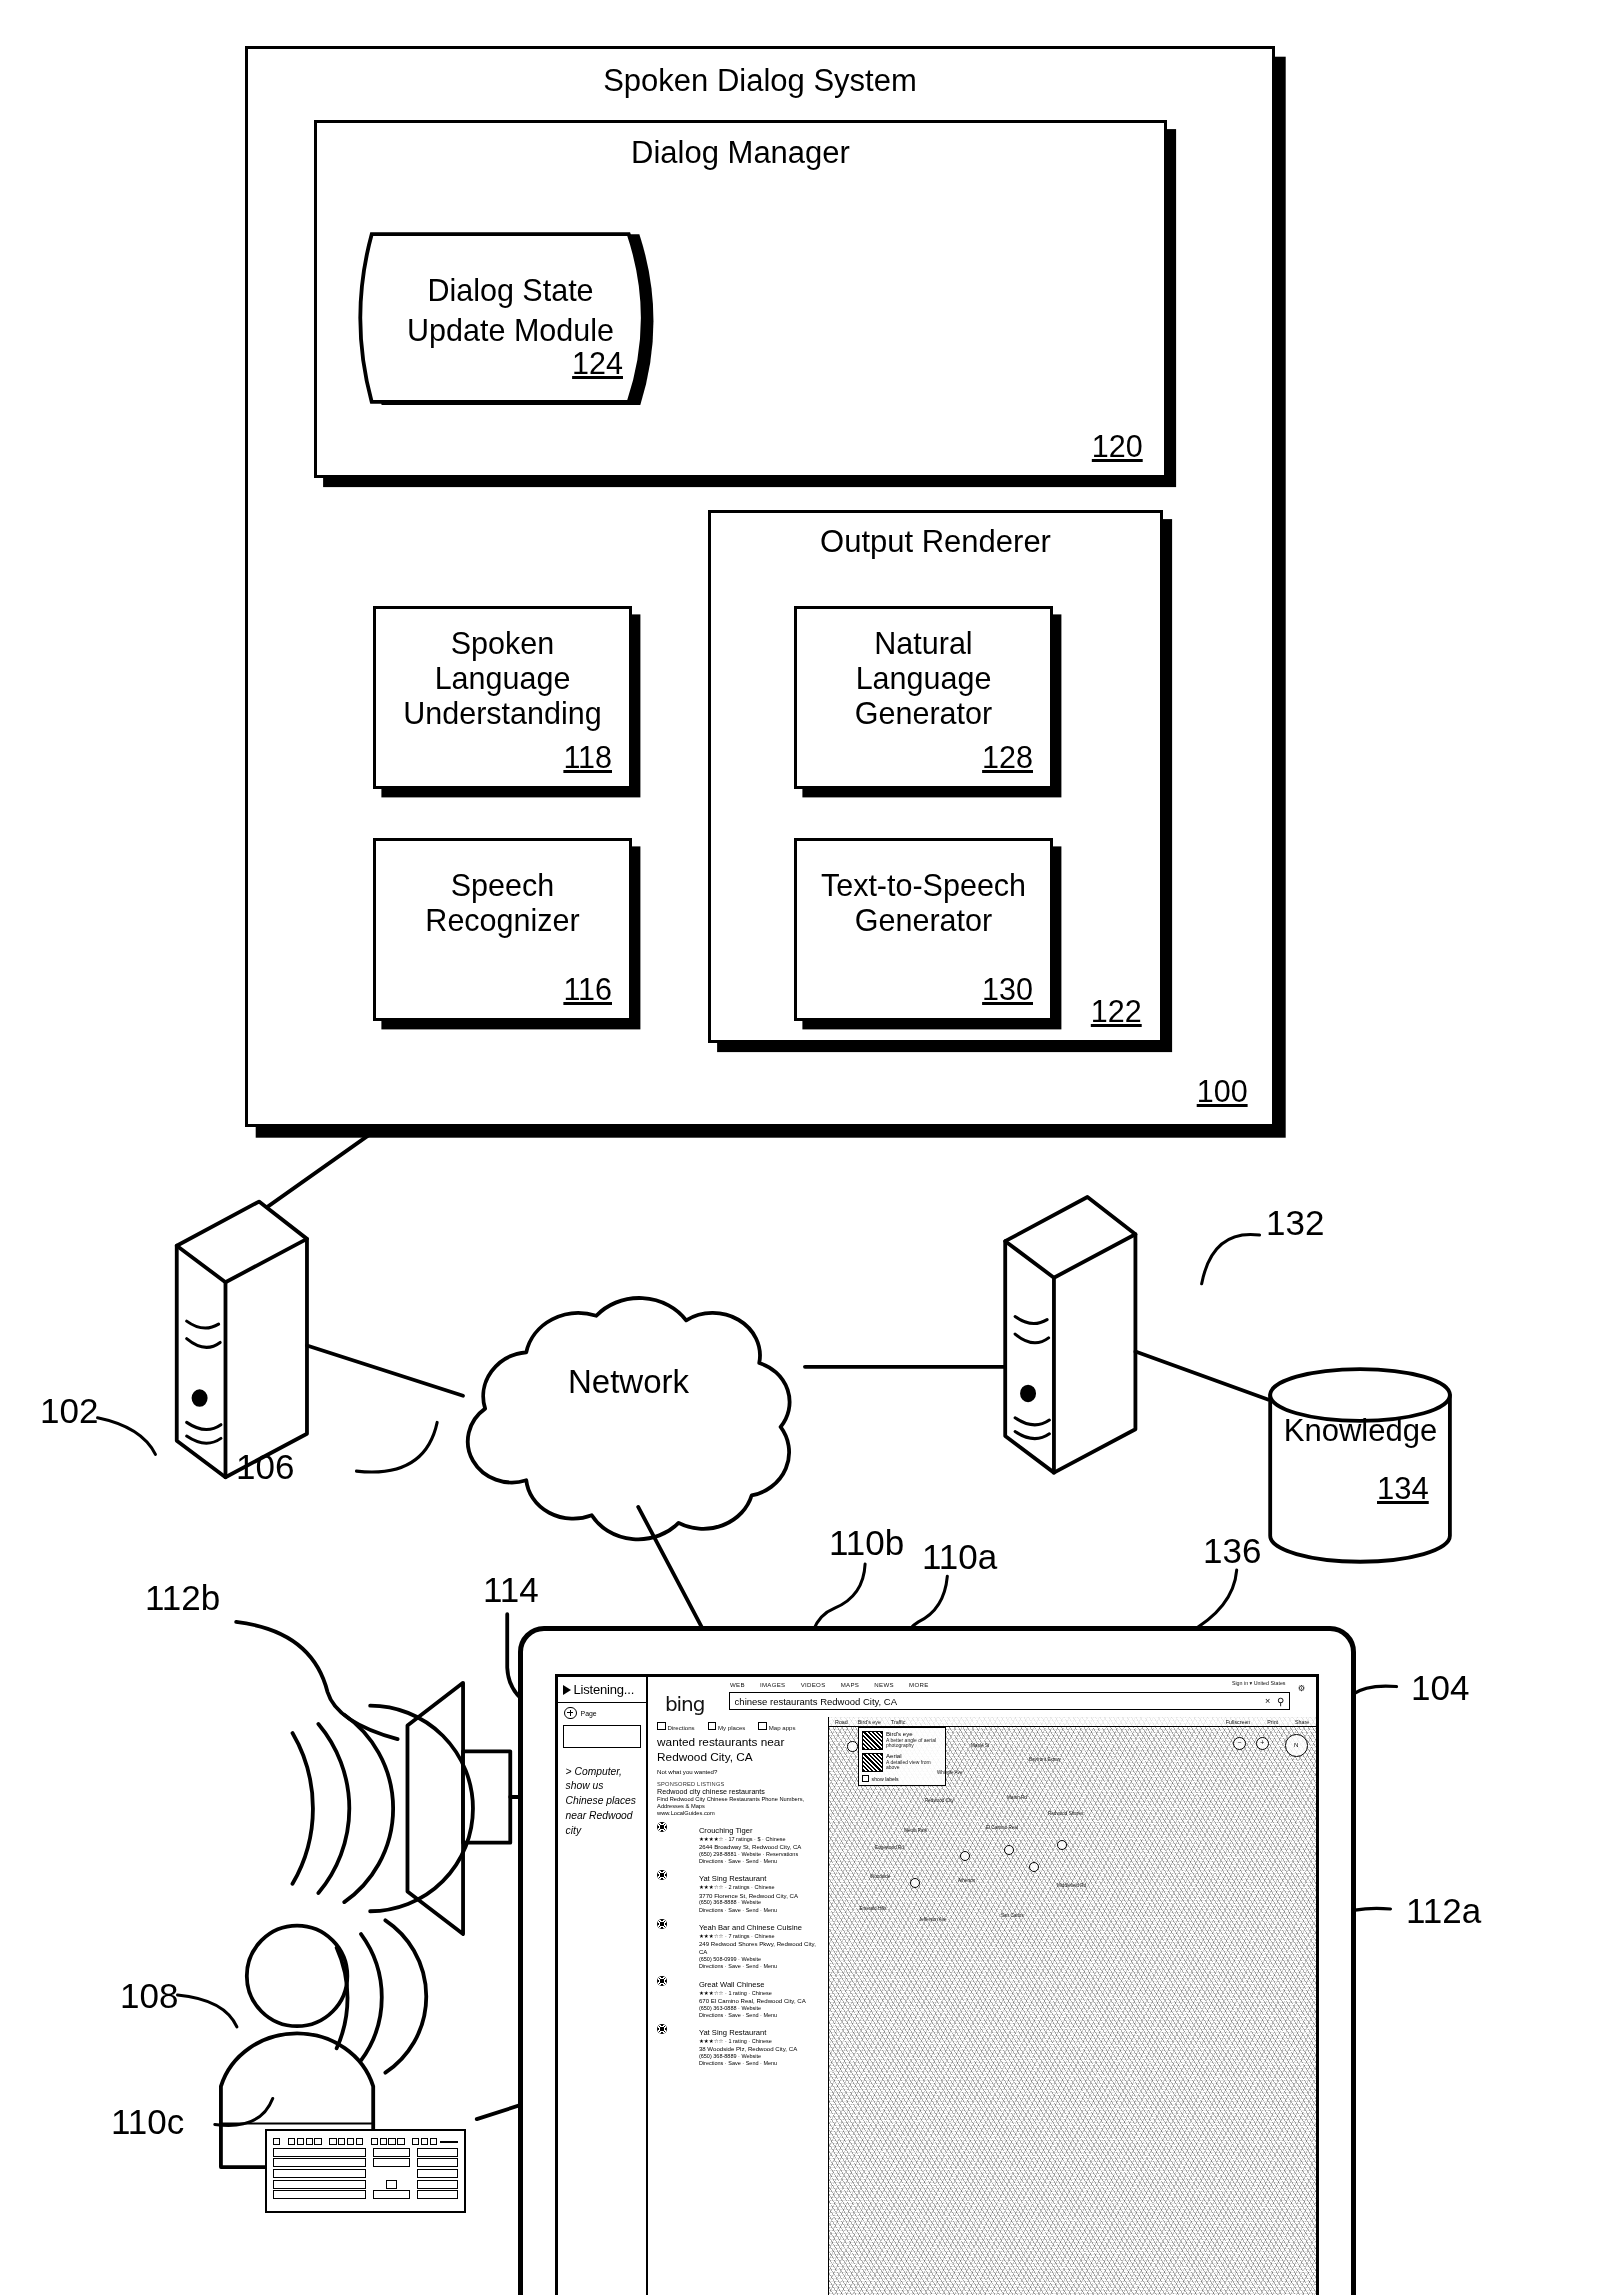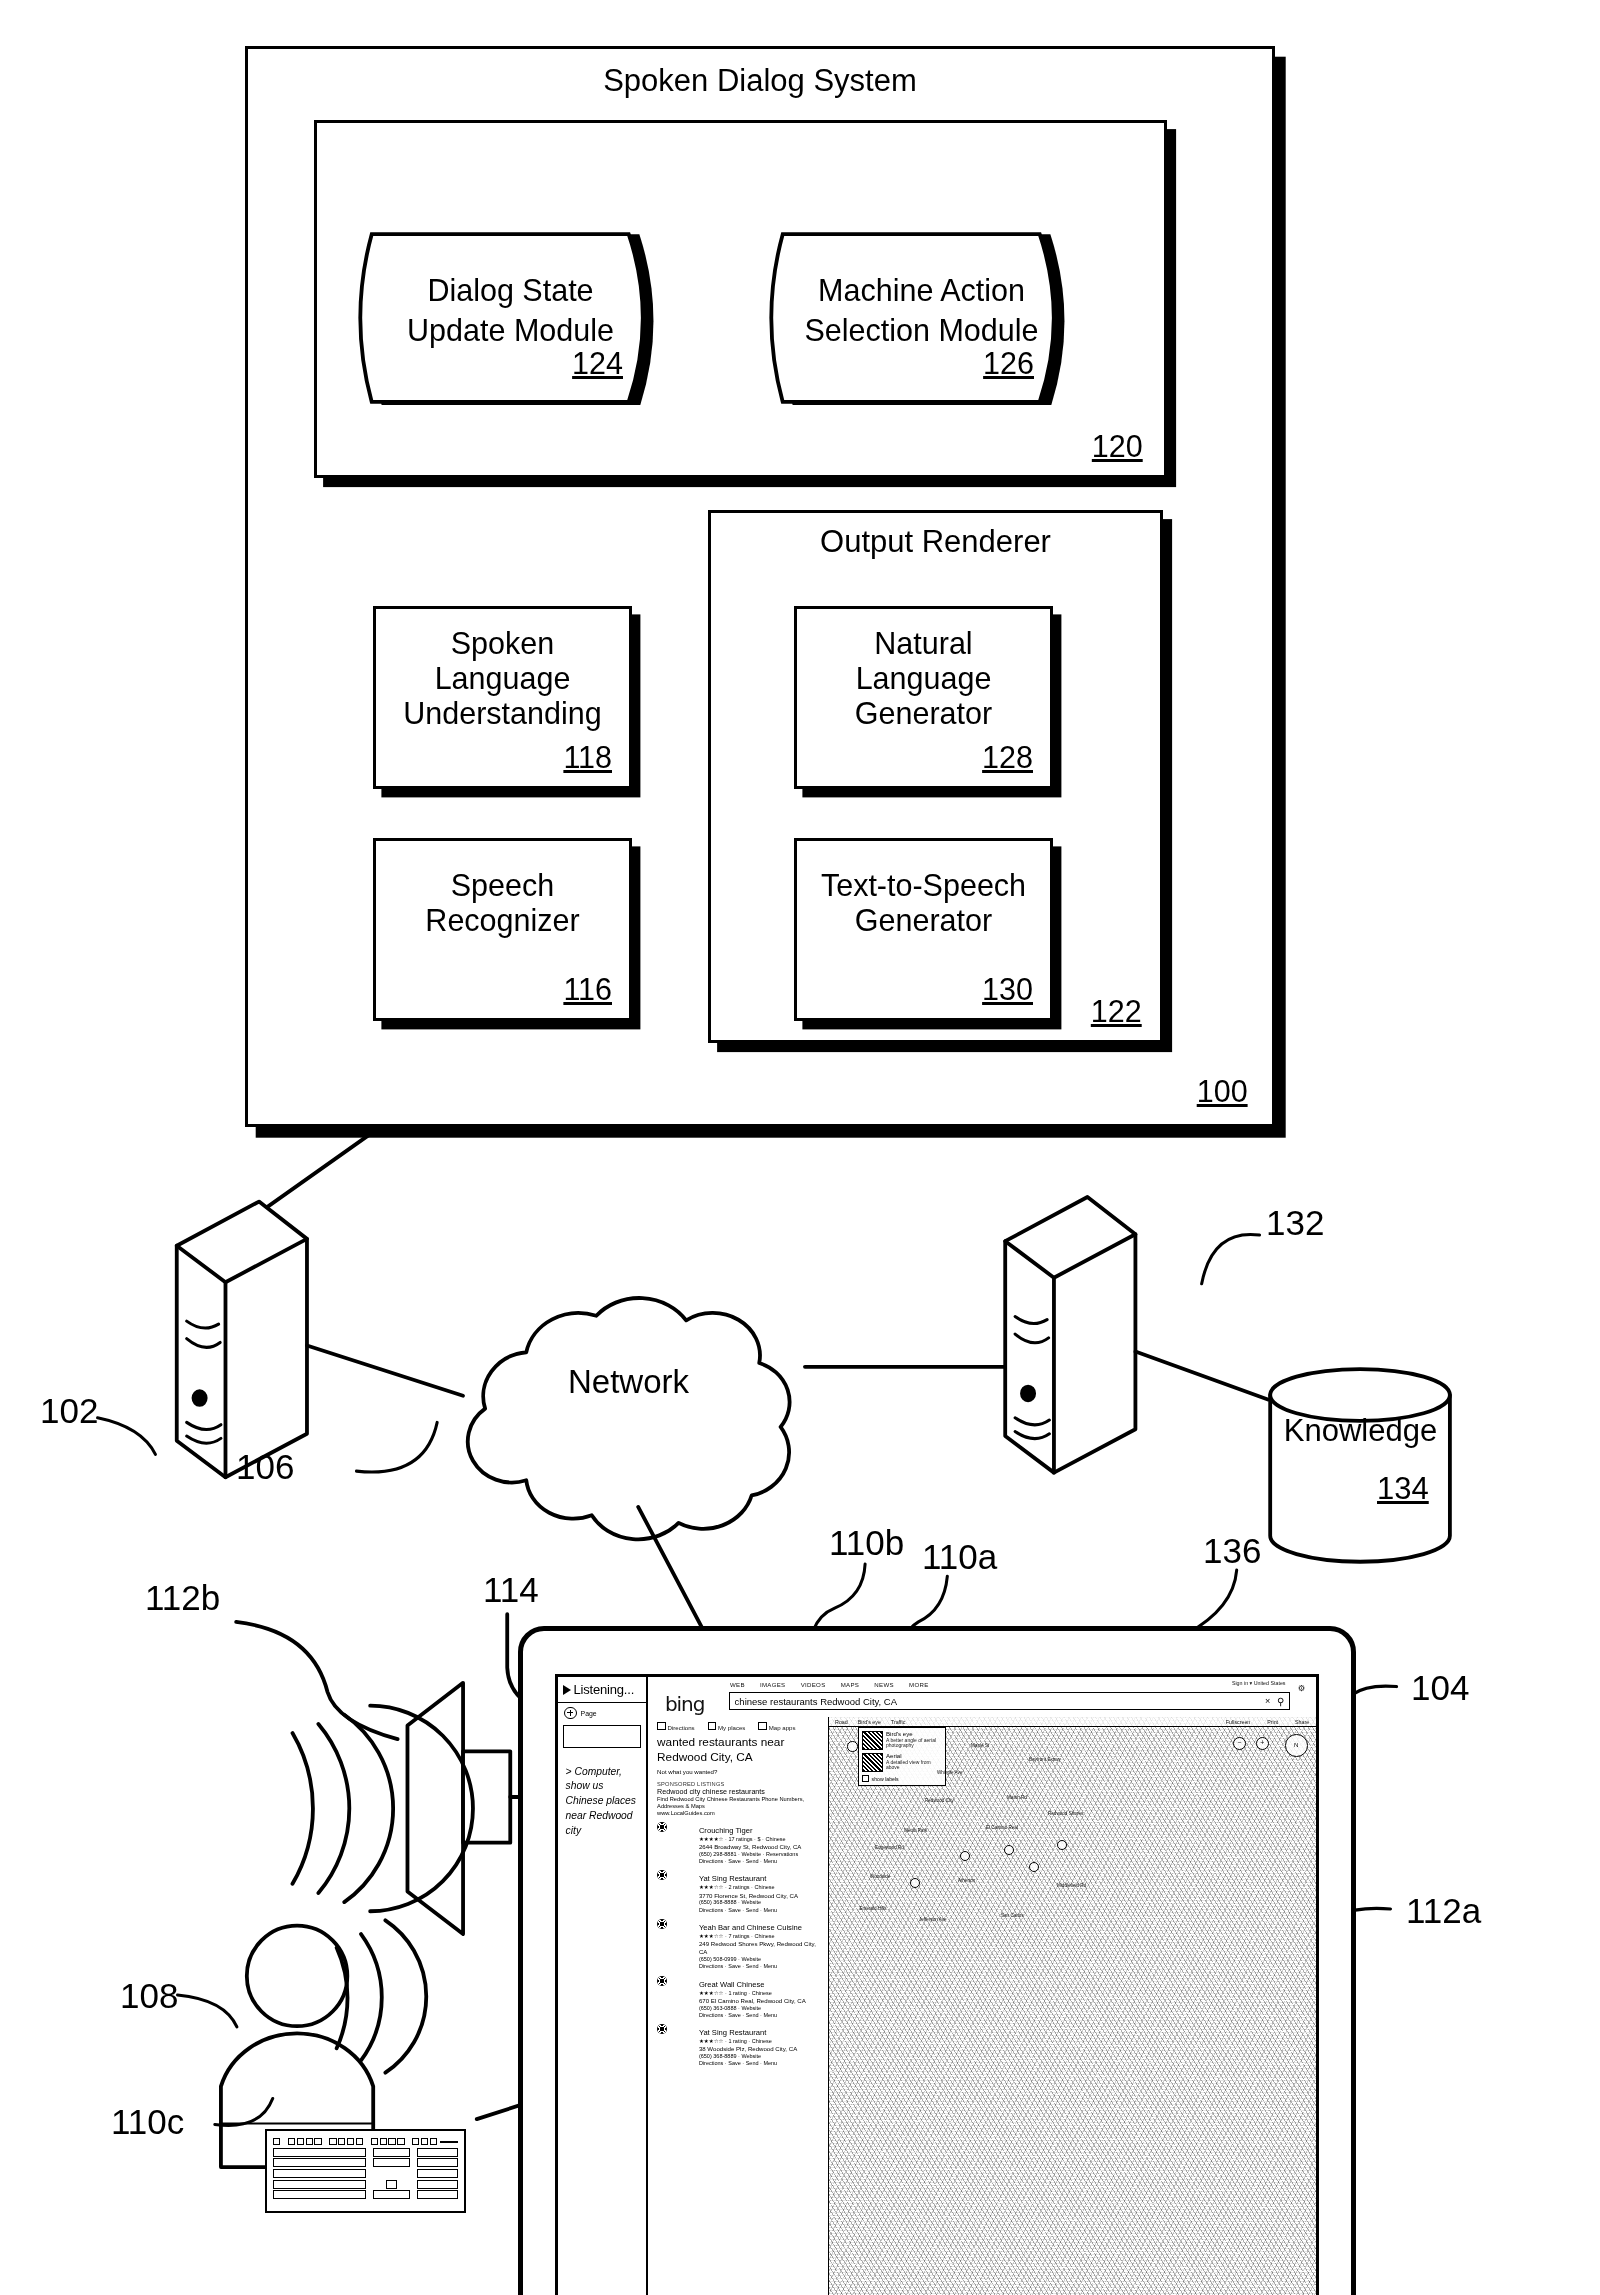--- a/index.html
+++ b/index.html
@@ -233,46 +233,36 @@
       <circle cx="1294" cy="2186" r="5" fill="#000"></circle>
     </g>
   </svg>
 
   <div class="sysbox sh" style="left:245px;top:46px;width:1030px;height:1081px;">
     <div class="boxtitle" style="top:13.7px;">Spoken Dialog System</div>
     <div class="cornerref" style="right:24.4px;bottom:15.2px;">100</div>
   </div>
 
   <div class="subbox sh" style="left:314px;top:120px;width:853px;height:358px;">
+    <div class="boxtitle" style="top:12.2px;">Dialog Manager</div>
     <div class="cornerref" style="right:21.3px;bottom:10.7px;">120</div>
   </div>
 
   <div class="tape" style="left:358px;top:228px;width:305px;height:177px;">
     <svg viewBox="0 0 400 232" width="305" height="177" style="position:absolute;left:0;top:0;">
       <path d="M18,258 L355,258 Q392,144 355,30 L18,30 Q-12,144 18,258 Z" fill="#000" transform="translate(14,-22)"></path>
       <path d="M18,228 L355,228 Q392,118 355,8 L18,8 Q-12,118 18,228 Z" fill="#fff" stroke="#000" stroke-width="5"></path>
     </svg>
     <div class="tlabel" style="top:43px;">
       <span>Dialog State</span><br>
       <span>Update Module</span>
     </div>
     <div class="tref" style="right:40px;bottom:24.4px;">124</div>
   </div>
 
-  <div class="tape" style="left:769px;top:228px;width:305px;height:177px;">
-    <svg viewBox="0 0 400 232" width="305" height="177" style="position:absolute;left:0;top:0;">
-      <path d="M18,258 L355,258 Q392,144 355,30 L18,30 Q-12,144 18,258 Z" fill="#000" transform="translate(14,-22)"></path>
-      <path d="M18,228 L355,228 Q392,118 355,8 L18,8 Q-12,118 18,228 Z" fill="#fff" stroke="#000" stroke-width="5"></path>
-    </svg>
-    <div class="tlabel" style="top:43px;">
-      <span>Machine Action</span><br>
-      <span>Selection Module</span>
-    </div>
-    <div class="tref" style="right:40px;bottom:24.4px;">126</div>
-  </div>
 
   <div class="subbox sh" style="left:708px;top:510px;width:455px;height:533px;">
     <div class="boxtitle" style="top:10.7px;">Output Renderer</div>
     <div class="cornerref" style="right:18.3px;bottom:10.7px;">122</div>
   </div>
 
   <div class="modbox sh" style="left:794px;top:579px;width:259px;height:183px;">
     <div class="boxlabel" style="top:17px;">
       <span>Natural</span><br>
       <span>Language</span><br>

